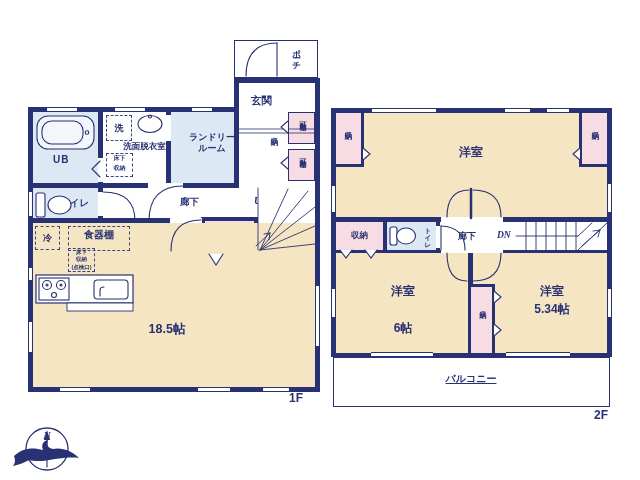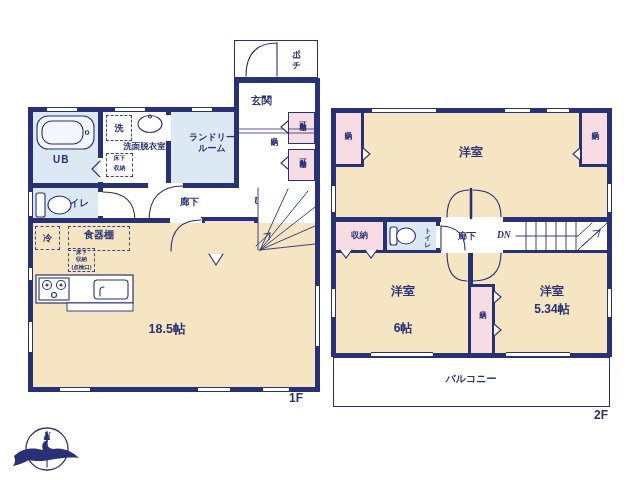--- a/index.html
+++ b/index.html
@@ -137,21 +137,21 @@
   <div class="lbl ctr" style="left:353px;top:284px;width:100px;font-size:12px;">洋室</div>
   <div class="lbl ctr" style="left:353px;top:302px;width:100px;font-size:12px;margin-top:19px;">6帖</div>
   <div class="lbl ctr" style="left:502px;top:284px;width:100px;font-size:12px;">洋室</div>
   <div class="lbl ctr" style="left:502px;top:302px;width:100px;font-size:12px;">5.34帖</div>
   <div class="abs wall" style="left:468px;top:253px;width:5px;height:32px;"></div>
   <div class="abs room-pink" style="left:468px;top:284px;width:27px;height:69px;border-left:3px solid #283173;border-right:3px solid #283173;border-top:3px solid #283173;">
     <div class="lbl vert" style="left:7px;top:18px;height:30px;font-size:7px;">収納</div>
   </div>
 
   <div class="abs room-white" style="left:333px;top:357px;width:277px;height:50px;border:1.3px solid #283173;"></div>
-  <div class="lbl ctr" style="left:371px;top:373px;width:200px;font-size:10px;">バルコニー</div>
+  <div class="lbl ctr" style="left:371px;top:373px;width:200px;font-size:10px;text-decoration:underline;">バルコニー</div>
   <div class="lbl" style="left:594px;top:408px;font-size:12px;">2F</div>
 
   <div class="gap" style="left:441px;top:217px;width:62px;height:5px;"></div>
   <div class="gap" style="left:441px;top:250px;width:62px;height:3px;"></div>
   <div class="gap" style="left:436px;top:226px;width:4px;height:22px;"></div>
 
   <div class="win-h" style="left:372px;top:108px;width:64px;"></div>
   <div class="win-h" style="left:505px;top:108px;width:25px;"></div>
   <div class="win-h" style="left:547px;top:108px;width:22px;"></div>
   <div class="win-v" style="left:331px;top:186px;height:26px;"></div>

